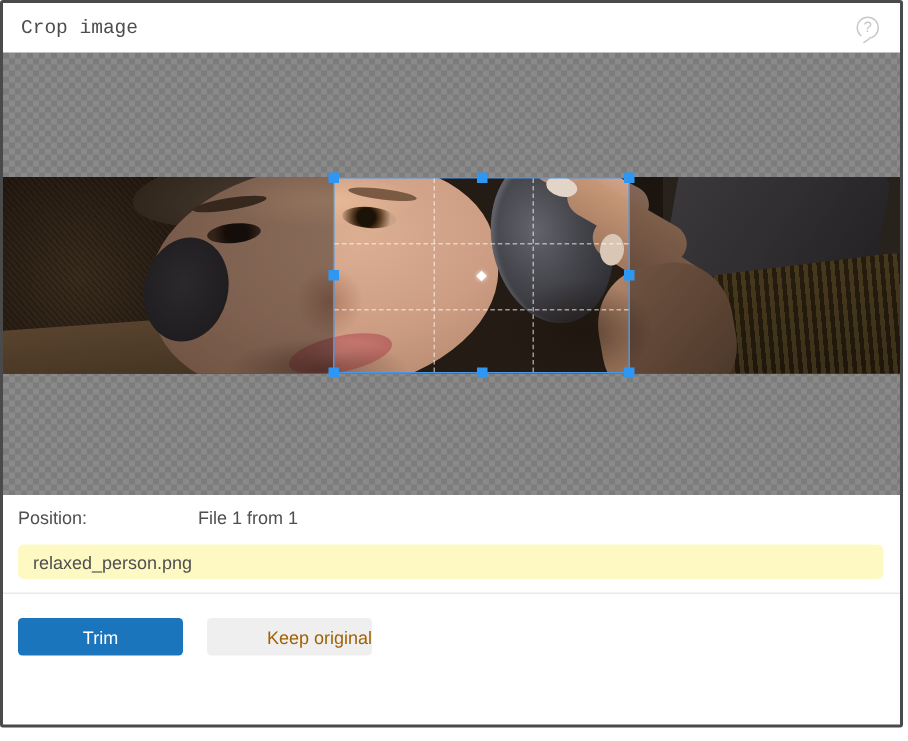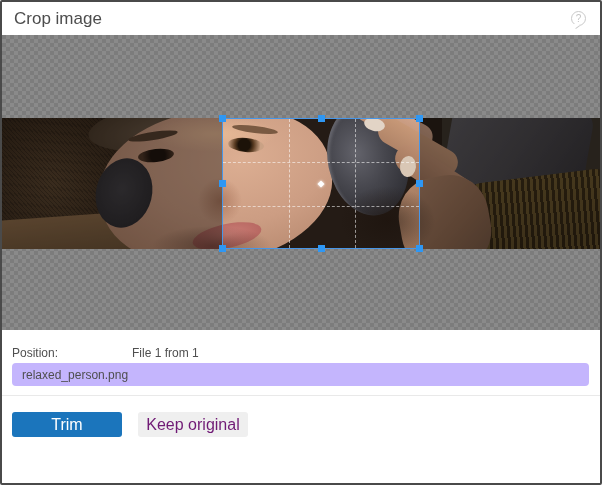--- a/index.html
+++ b/index.html
@@ -5,21 +5,21 @@
   * { box-sizing: border-box; margin: 0; padding: 0; }
   html, body { width: 605px; height: 494px; background: #fff; overflow: hidden;
                font-family: "Liberation Sans", sans-serif; }
 
   .dialog { position: absolute; left: 0; top: 0; width: 602px; height: 485px;
             border: 2px solid #4a4a4a; border-radius: 2px; background: #fff; }
 
   
   .header { height: 33px; display: flex; align-items: center;
             justify-content: space-between; padding: 0 14px 0 12px; background: #fff; }
-  .title { font-size: 17px; color: #4d4d4d; }
+  .title { font-size: 13px; color: #4d4d4d; font-family: Liberation Mono, monospace; }
   .help { position: relative; width: 15px; height: 15px; border: 1px solid #c9c9c9;
           border-radius: 50%; color: #c4c4c4; font-size: 10px; line-height: 13px;
           text-align: center; cursor: pointer; }
   .help-tail { position: absolute; left: 2px; bottom: -3px; width: 5px; height: 5px;
                background: #fff; border-right: 1px solid #c9c9c9; transform: rotate(55deg); }
 
   
   .canvas { position: relative; height: 295px; overflow: hidden;
             background: repeating-conic-gradient(#8a8a8a 0% 25%, #7c7c7c 0% 50%) 0 0 / 8px 8px; }
 
@@ -110,37 +110,37 @@
   .h-n { left: calc(50% - 3.5px); top: -4px; cursor: ns-resize; }
   .h-s { left: calc(50% - 3.5px); bottom: -4px; cursor: ns-resize; }
   .h-w { left: -4px; top: calc(50% - 3.5px); cursor: ew-resize; }
   .h-e { right: -4px; top: calc(50% - 3.5px); cursor: ew-resize; }
   .center-mark { position: absolute; left: 50%; top: 50%; width: 5px; height: 5px;
       transform: translate(-50%, -50%) rotate(45deg); background: #fff;
       box-shadow: 0 0 3px rgba(255,255,255,.9); }
 
   
   .form { padding: 8px 11px 0 10px; }
-  .row { display: flex; align-items: flex-end; font-size: 12px; color: #4f4f4f; }
+  .row { display: flex; align-items: flex-start; font-size: 12px; color: #4f4f4f; }
   .row-position { height: 22px; margin-bottom: 3px; }
   .row-filename { height: 23px; }
   .label { width: 110px; flex: none; }
-  .value { flex: 1; padding-left: 10px; margin-top: 16px; }
-  .filename-input { flex: 1; height: 23px; background: #c4b5fd; border: none;
+  .value { flex: 1; padding-left: 10px; }
+  .filename-input { flex: 1; height: 23px; background: #fef9c3; border: none;
       border-radius: 4px; padding: 0 10px; font-size: 12px; color: #4f4f4f;
       font-family: "Liberation Sans", sans-serif; outline: none; }
 
   .divider { border-top: 1px solid #e9e9e9; margin-top: 9px; }
 
   
   .actions { display: flex; gap: 16px; padding: 16px 0 0 10px; }
-  .btn { width: 110px; height: 25px; border: none; border-radius: 3px; font-size: 16px;
+  .btn { width: 110px; height: 25px; border: none; border-radius: 3px; font-size: 12px;
          font-family: "Liberation Sans", sans-serif; cursor: pointer; }
   .btn-primary { background: #1b75bc; color: #ffffff; }
-  .btn-secondary { background: #efefef; color: #701a75; }
+  .btn-secondary { background: #efefef; color: #a16207; text-align: right; }
 </style>
 </head>
 <body>
 
 <div class="dialog">
 
   <div class="header">
     <div class="title">Crop image</div>
     <div class="help">
       <span>?</span>

